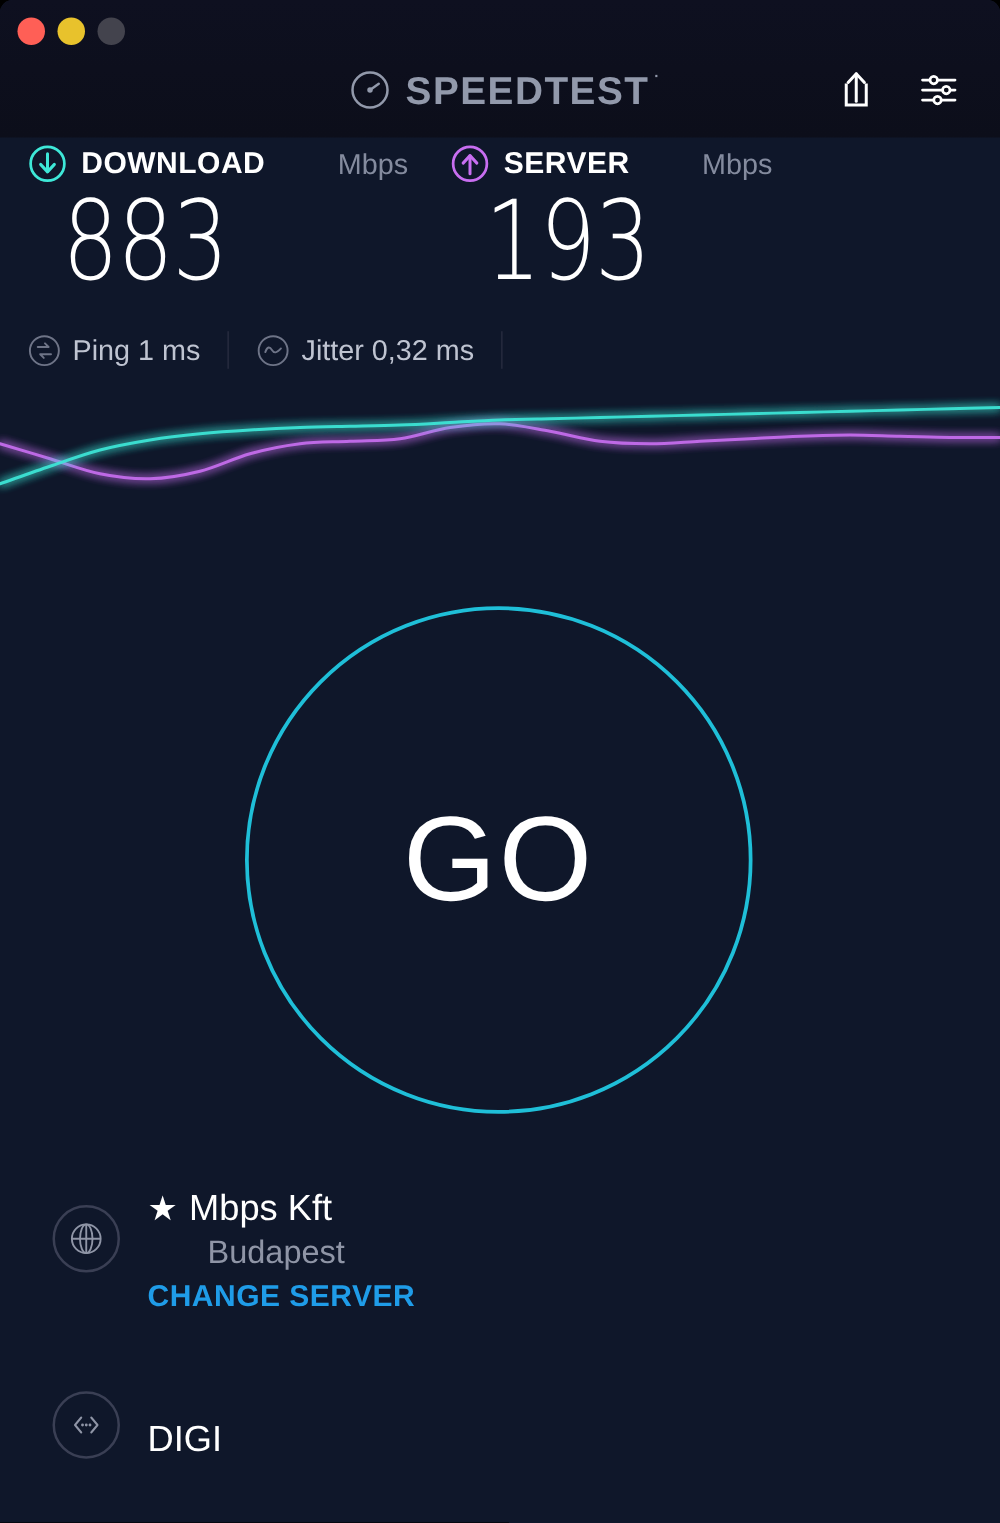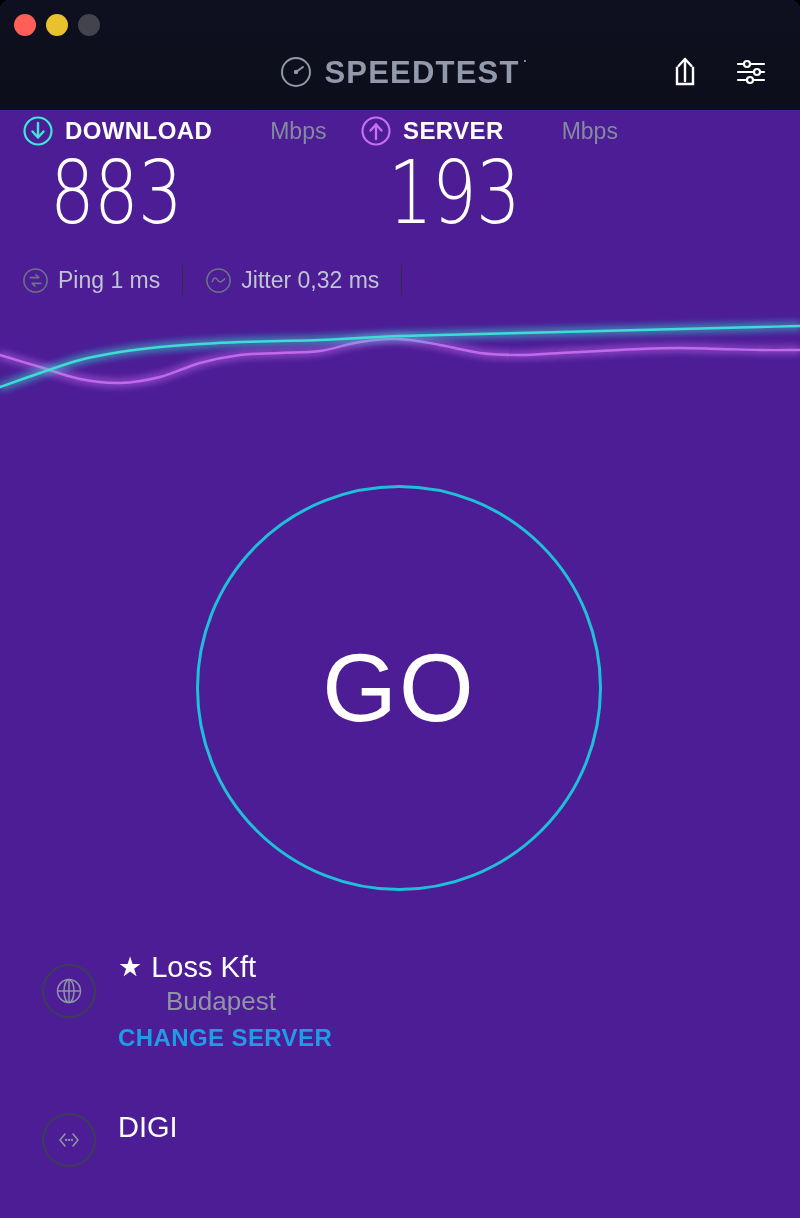--- a/index.html
+++ b/index.html
@@ -6,21 +6,21 @@
     margin: 0;
     padding: 0;
     background: #000;
   }
   * { box-sizing: border-box; }
 
   .window {
     position: relative;
     width: 800px;
     height: 1218px;
-    background: #4c1d95;
+    background: #0f172a;
     overflow: hidden;
     font-family: "Liberation Sans", sans-serif;
     border-radius: 10px 10px 0 0;
   }
 
   
   .titlebar {
     position: absolute;
     top: 0; left: 0;
     width: 800px;
@@ -193,21 +193,21 @@
     font-weight: 400;
     letter-spacing: 2px;
     pointer-events: none;
   }
 
   
   .frow {
     position: absolute;
     left: 42px;
     display: flex;
-    align-items: flex-start;
+    align-items: flex-end;
     gap: 22px;
   }
   .frow.server { top: 950px; align-items: flex-start; }
   .frow.isp    { top: 1113px; }
 
   .circ-icon {
     width: 54px; height: 54px;
     border-radius: 50%;
     border: 2px solid #3a3f54;
     display: flex;
@@ -374,21 +374,21 @@
       <svg width="30" height="30" viewBox="0 0 30 30">
         <circle cx="15" cy="15" r="11.5" fill="none" stroke="#8f95a6" stroke-width="1.5"></circle>
         <ellipse cx="15" cy="15" rx="5" ry="11.5" fill="none" stroke="#8f95a6" stroke-width="1.5"></ellipse>
         <line x1="3.5" y1="15" x2="26.5" y2="15" stroke="#8f95a6" stroke-width="1.5"></line>
         <line x1="15" y1="3.5" x2="15" y2="26.5" stroke="#8f95a6" stroke-width="1.5"></line>
       </svg>
     </div>
     <div class="server-info">
       <div class="server-name">
         <span class="star">★</span>
-        <span>Loss Kft</span>
+        <span>Mbps Kft</span>
       </div>
       <div class="server-city">Budapest</div>
       <div class="change-server">CHANGE SERVER</div>
     </div>
   </div>
 
   <div class="frow isp">
     <div class="circ-icon">
       <svg width="32" height="32" viewBox="0 0 32 32">
         <polyline points="12,10 7,16 12,22" fill="none" stroke="#8f95a6" stroke-width="1.6" stroke-linecap="round" stroke-linejoin="round"></polyline>

